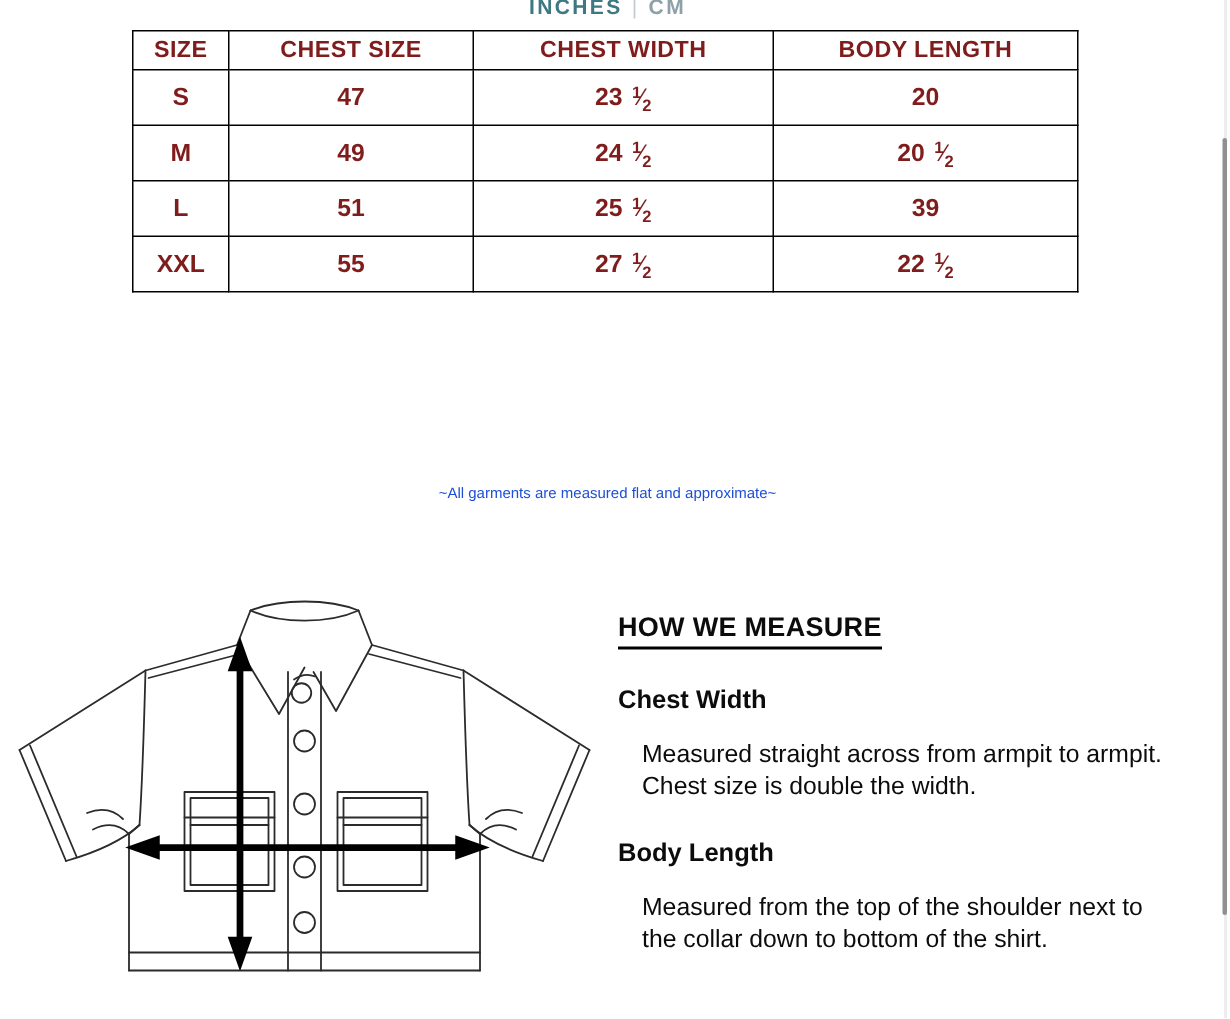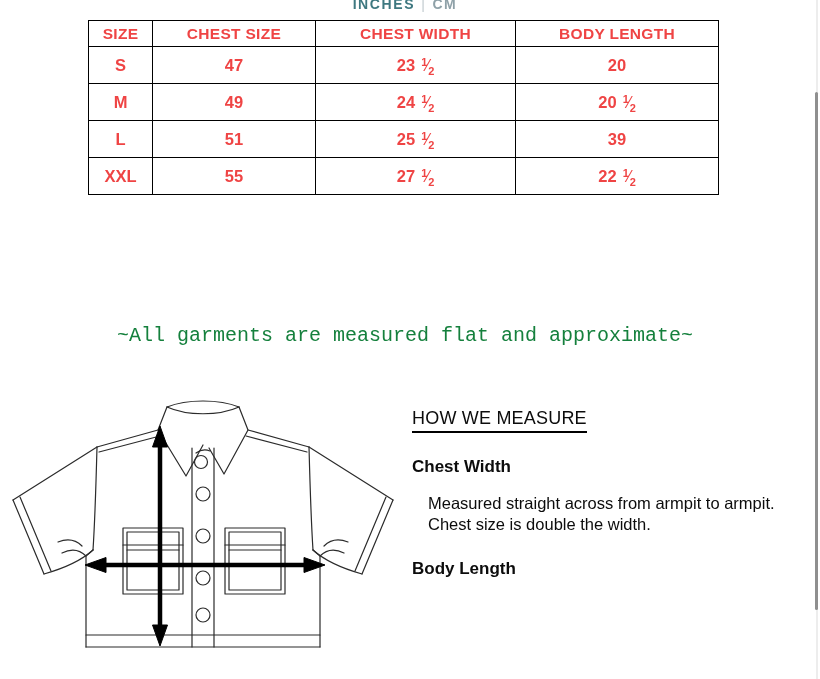--- a/index.html
+++ b/index.html
@@ -15,46 +15,46 @@
   }
   .unit-inches { color:#3E7880; cursor:pointer; }
   .unit-divider { color:#c3ccd0; font-weight:normal; margin:0 6px; }
   .unit-cm { color:#8FA1A8; cursor:pointer; }
 
   
   .size-table-wrap { position:absolute; left:88px; top:20px; }
   table.size-table { border-collapse:collapse; table-layout:fixed; width:630px; }
   table.size-table th, table.size-table td {
     border:1.5px solid #000; text-align:center; vertical-align:middle;
-    font-weight:bold; color:#ef4444; padding:0;
+    font-weight:bold; color:#7f1d1d; padding:0;
   }
   table.size-table thead th { height:25px; font-size:15.5px; letter-spacing:0.3px; }
   table.size-table tbody th, table.size-table tbody td { height:36px; font-size:16.5px; }
   col.c-size  { width:64px; }
   col.c-chest { width:163px; }
   col.c-width { width:200px; }
   col.c-len   { width:203px; }
   .fr { display:inline-block; margin-left:3px; font-weight:bold; }
   .fr sup { font-size:11px; position:relative; top:-5px; vertical-align:baseline; }
   .fr .sl { font-size:16px; position:relative; margin:0 -1px; font-weight:normal; }
   .fr sub { font-size:11px; position:relative; top:4px; vertical-align:baseline; }
 
   
   .note {
     position:absolute; top:324px; left:0; width:810px; text-align:center;
-    font-size:20px; color:#15803d;font-family:Liberation Mono, monospace;
+    font-size:10px; color:#1d4ed8;
   }
 
   
   .diagram { position:absolute; left:0; top:390px; width:400px; height:290px; }
 
   
   .hwm { position:absolute; left:412px; top:408px; width:392px; color:#0c0c0c; }
   .hwm-title {
-    display:inline-block; font-size:18px; font-weight:normal; letter-spacing:0.2px;
+    display:inline-block; font-size:18px; font-weight:bold; letter-spacing:0.2px;
     border-bottom:2.5px solid #000; padding-bottom:2px; margin:0;
   }
   .hwm-heading { font-size:17px; font-weight:bold; margin:24px 0 2px 0; }
   .hwm-body { font-size:16.5px; line-height:21px; margin:16px; }
 
   
   .scroll-track { position:absolute; left:816px; top:0; width:2px; height:679px; background:#ededed; }
   .scroll-thumb { position:absolute; left:815px; top:92px; width:3px; height:518px; background:#8f8f8f; border-radius:2px; }
 </style>
 </head>
@@ -179,19 +179,20 @@
   </svg>
 
   <div class="hwm">
     <h3 class="hwm-title">HOW WE MEASURE</h3>
     <div>
       <div class="hwm-heading">Chest Width</div>
       <p class="hwm-body">Measured straight across from armpit to armpit. Chest size is double the width.</p>
     </div>
     <div>
       <div class="hwm-heading">Body Length</div>
+      <p class="hwm-body">Measured from the top of the shoulder next to the collar down to bottom of the shirt.</p>
     </div>
   </div>
 
   <div class="scroll-track"></div>
   <div class="scroll-thumb"></div>
 
 </div>
 
 </body></html>

